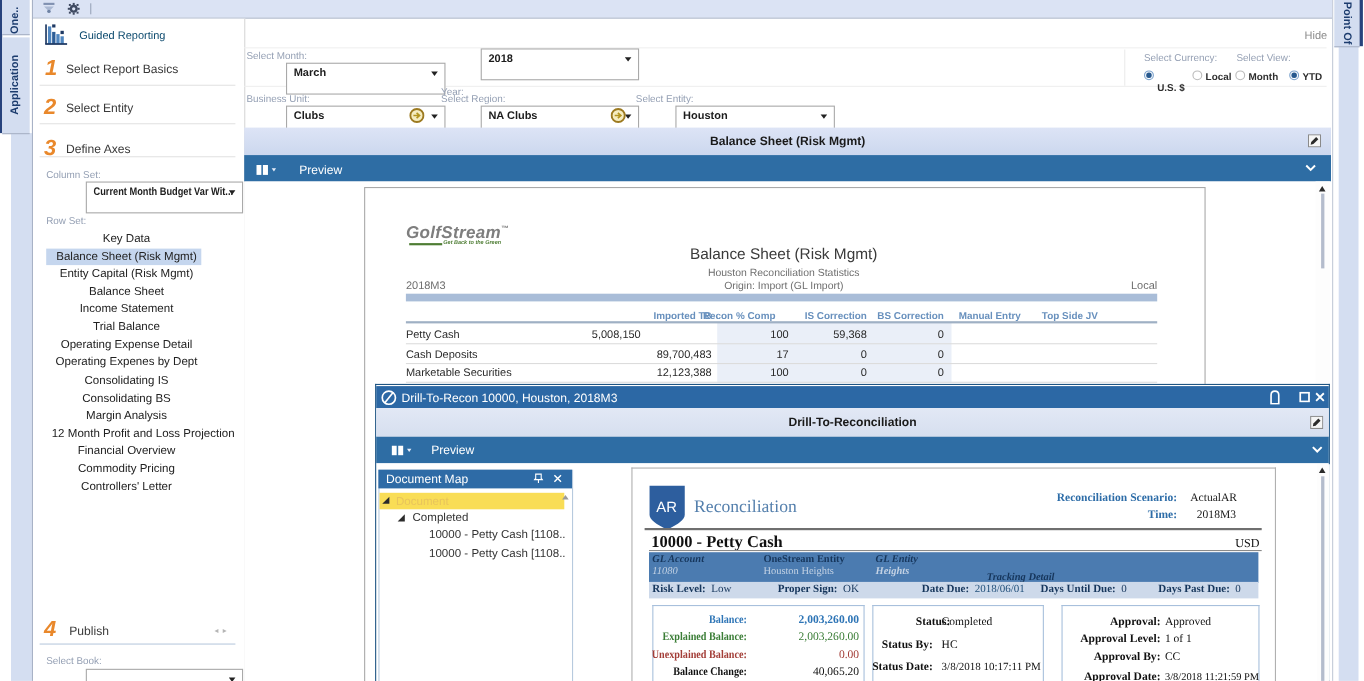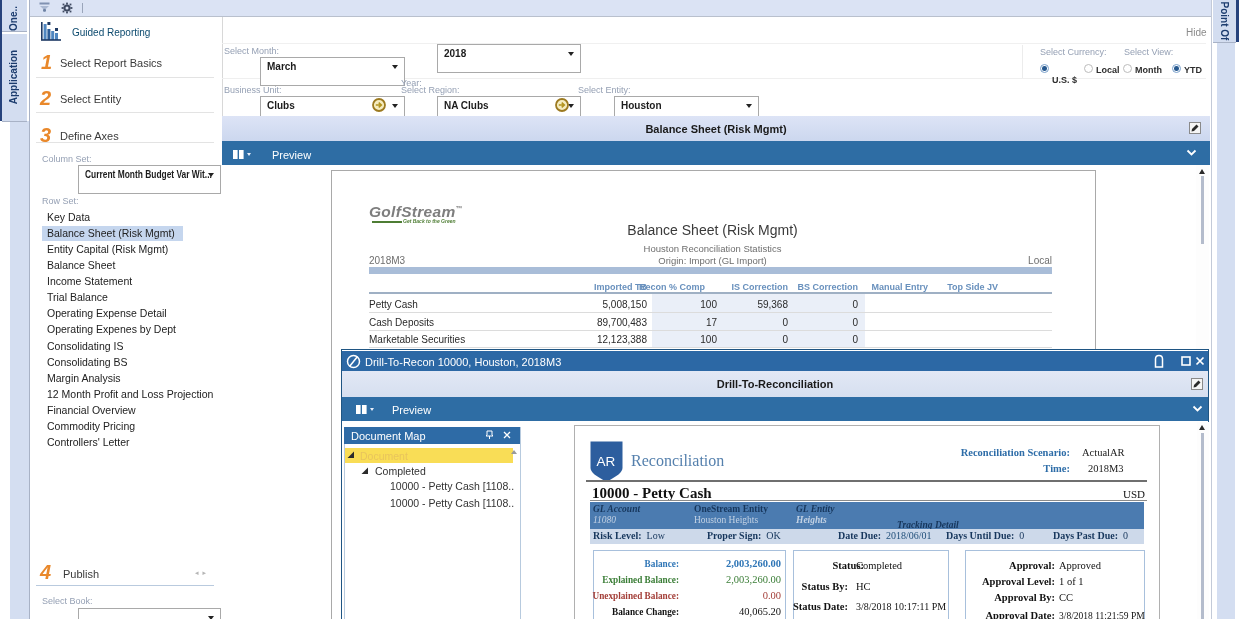--- a/index.html
+++ b/index.html
@@ -8,21 +8,21 @@
   .a{position:absolute;}
   .lbl{position:absolute;font-size:9px;color:#95a0b4;white-space:nowrap;}
   .combo{position:absolute;box-sizing:border-box;height:29px;background:#fff;border:1px solid #a9a9a9;
          font-size:10px;font-weight:bold;color:#1c1c1c;line-height:17px;padding-left:6px;padding-right:15px;white-space:nowrap;overflow:hidden;margin-left:36px;}
   .caret{position:absolute;right:6px;top:7px;width:0;height:0;
          border-left:3.5px solid transparent;border-right:3.5px solid transparent;border-top:4px solid #222;}
   .stepnum{position:absolute;font-size:20px;font-weight:bold;font-style:italic;color:#e9882b;line-height:20px;}
   .steptxt{position:absolute;font-size:11px;color:#3a3a3a;white-space:nowrap;}
   .sep{position:absolute;height:1px;background:#e3e3e3;}
   .item{position:absolute;left:42px;width:136px;height:15px;font-size:10.5px;color:#222;
-        line-height:15px;padding-left:5px;white-space:nowrap;overflow:visible;}
+        line-height:15px;padding-left:5px;white-space:nowrap;overflow:visible;text-align:center;}
   .radio{position:absolute;width:7px;height:7px;border-radius:50%;background:#fff;border:1px solid #bcbcbc;}
   .radio.on{border:1px solid #7aa1cc;}
   .radio.on:after{content:"";position:absolute;left:1.2px;top:1.2px;width:4.6px;height:4.6px;border-radius:50%;background:#27598f;}
   .rlab{position:absolute;font-size:9px;font-weight:bold;color:#2e2e2e;white-space:nowrap;}
   .bluebar{position:absolute;background:#2e6da4;}
   .perihdr{position:absolute;background:linear-gradient(#dde4f6,#cbd7ee);font-size:11px;font-weight:bold;color:#1a1a1a;text-align:center;}
   .ser{font-family:"Liberation Serif",serif;}
 </style>
 </head>
 <body>
@@ -187,21 +187,21 @@
 <div class="a" style="left:652px;top:293px;width:213px;height:55px;background:#eaeff8;"></div>
 <div class="thead a" style="left:557px;top:282px;width:90px;text-align:right;font-size:9px;font-weight:bold;color:#6890bd;">Imported TB</div>
 <div class="thead a" style="left:627px;top:282px;width:90px;text-align:center;font-size:9px;font-weight:bold;color:#6890bd;">Recon % Comp</div>
 <div class="thead a" style="left:698px;top:282px;width:90px;text-align:right;font-size:9px;font-weight:bold;color:#6890bd;">IS Correction</div>
 <div class="thead a" style="left:768px;top:282px;width:90px;text-align:right;font-size:9px;font-weight:bold;color:#6890bd;">BS Correction</div>
 <div class="thead a" style="left:838px;top:282px;width:90px;text-align:right;font-size:9px;font-weight:bold;color:#6890bd;">Manual Entry</div>
 <div class="thead a" style="left:908px;top:282px;width:90px;text-align:right;font-size:9px;font-weight:bold;color:#6890bd;">Top Side JV</div>
 <div class="a" style="left:369px;top:292px;width:683px;height:2px;background:#9fb0c4;"></div>
 
 <div class="a" style="left:369px;top:299px;font-size:10px;color:#2a2a2a;">Petty Cash</div>
-<div class="a" style="left:557px;top:299px;width:90px;text-align:right;font-size:10px;color:#2a2a2a;">5,008,150</div>
+<div class="a" style="left:538px;top:299px;width:90px;text-align:left;font-size:10px;color:#2a2a2a;">5,008,150</div>
 <div class="a" style="left:627px;top:299px;width:90px;text-align:right;font-size:10px;color:#2a2a2a;">100</div>
 <div class="a" style="left:698px;top:299px;width:90px;text-align:right;font-size:10px;color:#2a2a2a;">59,368</div>
 <div class="a" style="left:768px;top:299px;width:90px;text-align:right;font-size:10px;color:#2a2a2a;">0</div>
 <div class="sep" style="left:369px;top:312px;width:683px;background:#dcdcdc;"></div>
 <div class="a" style="left:369px;top:317px;font-size:10px;color:#2a2a2a;">Cash Deposits</div>
 <div class="a" style="left:557px;top:317px;width:90px;text-align:right;font-size:10px;color:#2a2a2a;">89,700,483</div>
 <div class="a" style="left:627px;top:317px;width:90px;text-align:right;font-size:10px;color:#2a2a2a;">17</div>
 <div class="a" style="left:698px;top:317px;width:90px;text-align:right;font-size:10px;color:#2a2a2a;">0</div>
 <div class="a" style="left:768px;top:317px;width:90px;text-align:right;font-size:10px;color:#2a2a2a;">0</div>
 <div class="sep" style="left:369px;top:330px;width:683px;background:#dcdcdc;"></div>

